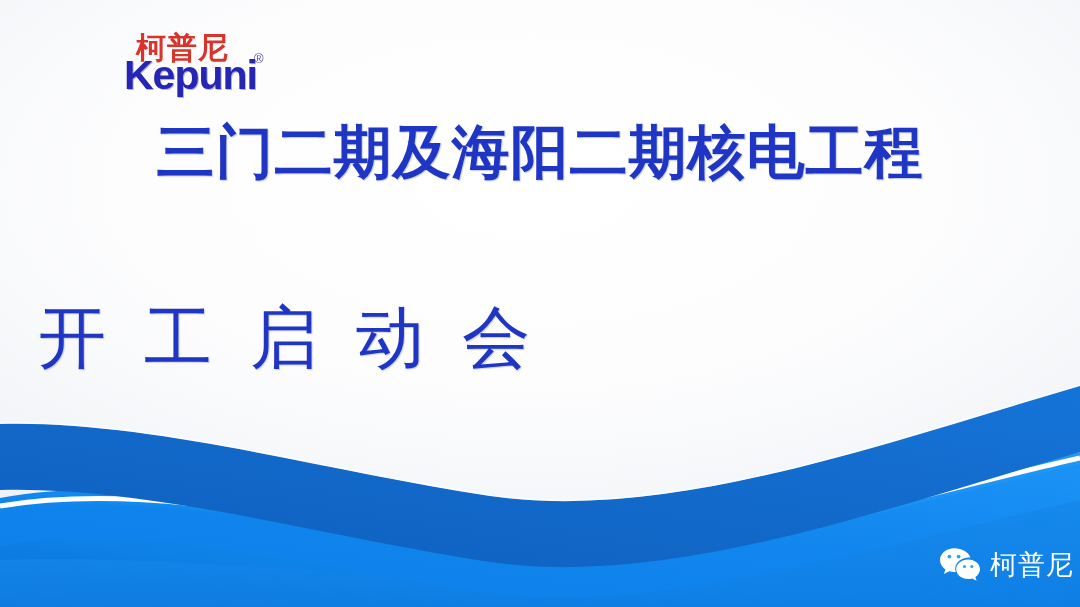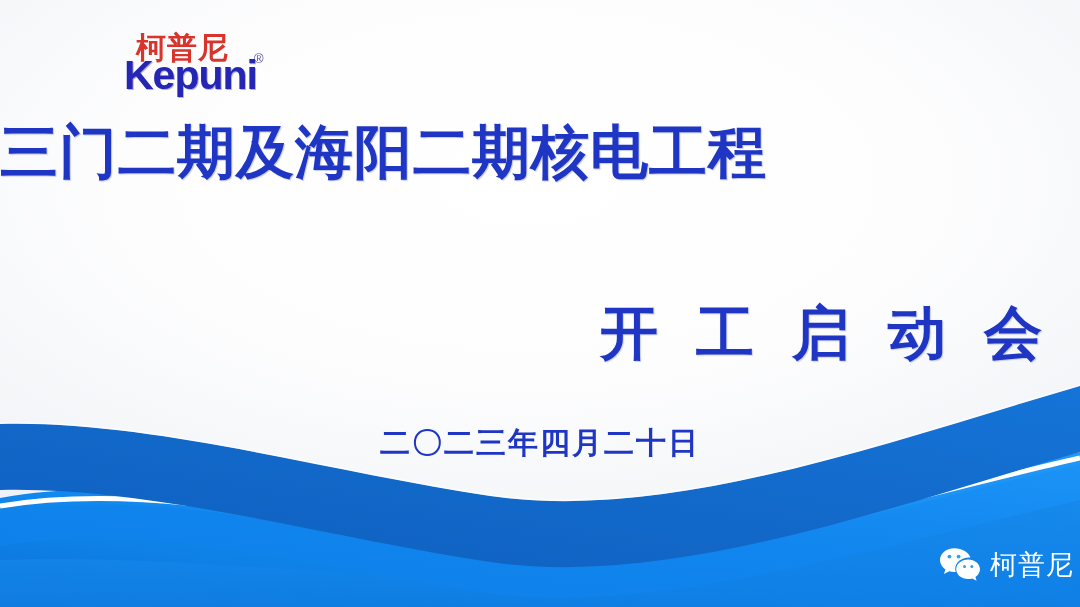--- a/index.html
+++ b/index.html
@@ -71,42 +71,42 @@
     white-space: nowrap;
     text-shadow: 1px 1px 0 rgba(120,110,190,.55);
   }
 
   
   #headline {
     position: absolute;
     left: 0;
     top: 118px;
     width: 1080px;
-    text-align: left;
+    text-align: center;
   }
   .title-line {
     font-family: "DejaVu Sans", "Liberation Sans", sans-serif;
     font-weight: 700;
     font-size: 58px;
     line-height: 1.18;
     color: #1f35c4;
     letter-spacing: 1px;
     white-space: nowrap;
     text-shadow: 1px 1px 1px rgba(40,60,170,.28);
   }
 
   #subtitle {
     position: absolute;
     left: 0;
     top: 304px;
     width: 1080px;
-    text-align: right;
-    font-family: "DejaVu Sans", "Liberation Sans", sans-serif;
-    font-weight: 700;
-    font-size: 58px;
+    text-align: left;
+    font-family: "DejaVu Sans", "Liberation Sans", sans-serif;
+    font-weight: 400;
+    font-size: 68px;
     line-height: 1;
     color: #1f35c4;
     letter-spacing: 38px;
     text-indent: 38px;
     white-space: nowrap;
     text-shadow: 1px 1px 1px rgba(40,60,170,.25);
   }
 
   #date-line {
     position: absolute;
@@ -210,21 +210,20 @@
     <div id="logo-tm">®</div>
     <div id="logo-en">Kepuni</div>
   </div>
 
   <div id="headline">
     <div class="title-line">三门二期及海阳二期核电工程</div>
   </div>
 
   <div id="subtitle">开工启动会</div>
 
-  <div id="date-line">二〇二三年四月二十日</div>
 
   <div id="wechat-mark">
     <svg id="wechat-icon" width="42" height="35" viewBox="0 0 42 35">
 
       <path fill="#ffffff" d="M15.2 1.2C7.3 1.2 1 6.5 1 13.1c0 3.8 2.1 7.1 5.4 9.3l-1.5 4.6 5.3-2.7
                c1.6.5 3.3.7 5 .7.5 0 1 0 1.5-.1-.3-1-.5-2-.5-3.1
                0-6.3 6.1-11.3 13.7-11.3.5 0 1 0 1.5.1C30 5.6 23.4 1.2 15.2 1.2z"></path>
       <circle cx="10.4" cy="9.6" r="1.9" fill="#2aa3f0"></circle>
       <circle cx="19.6" cy="9.6" r="1.9" fill="#2aa3f0"></circle>
 

